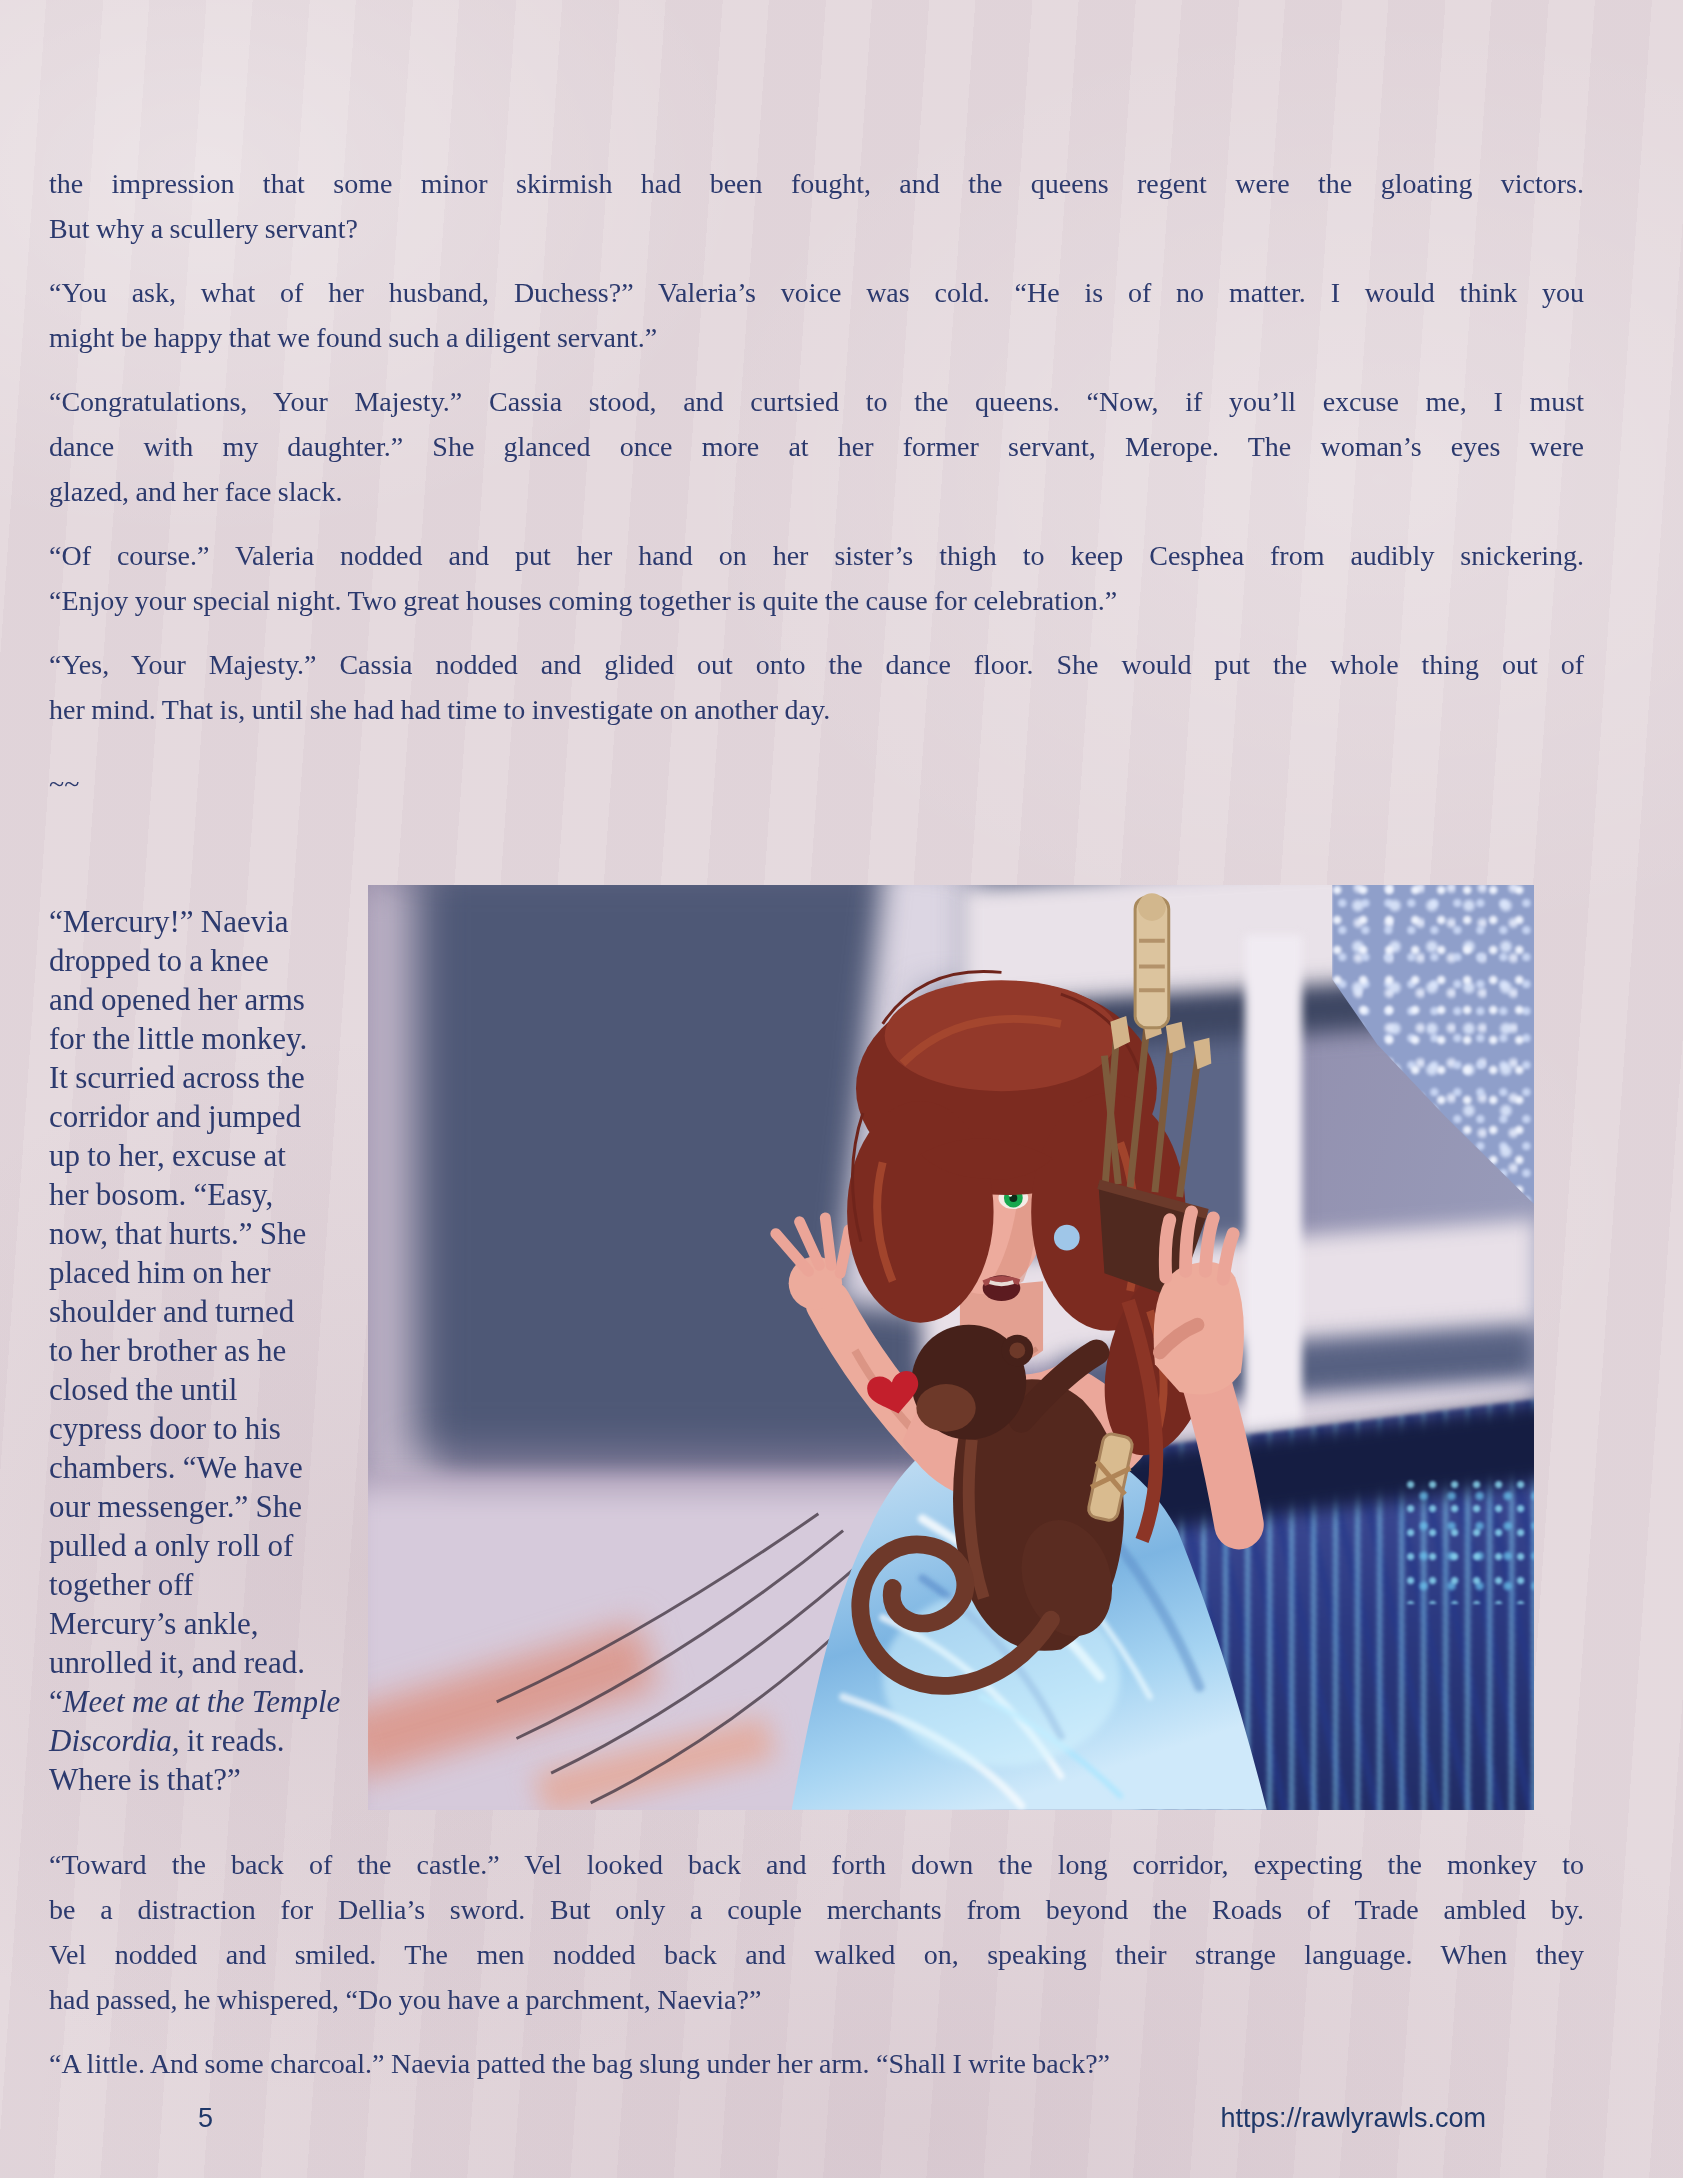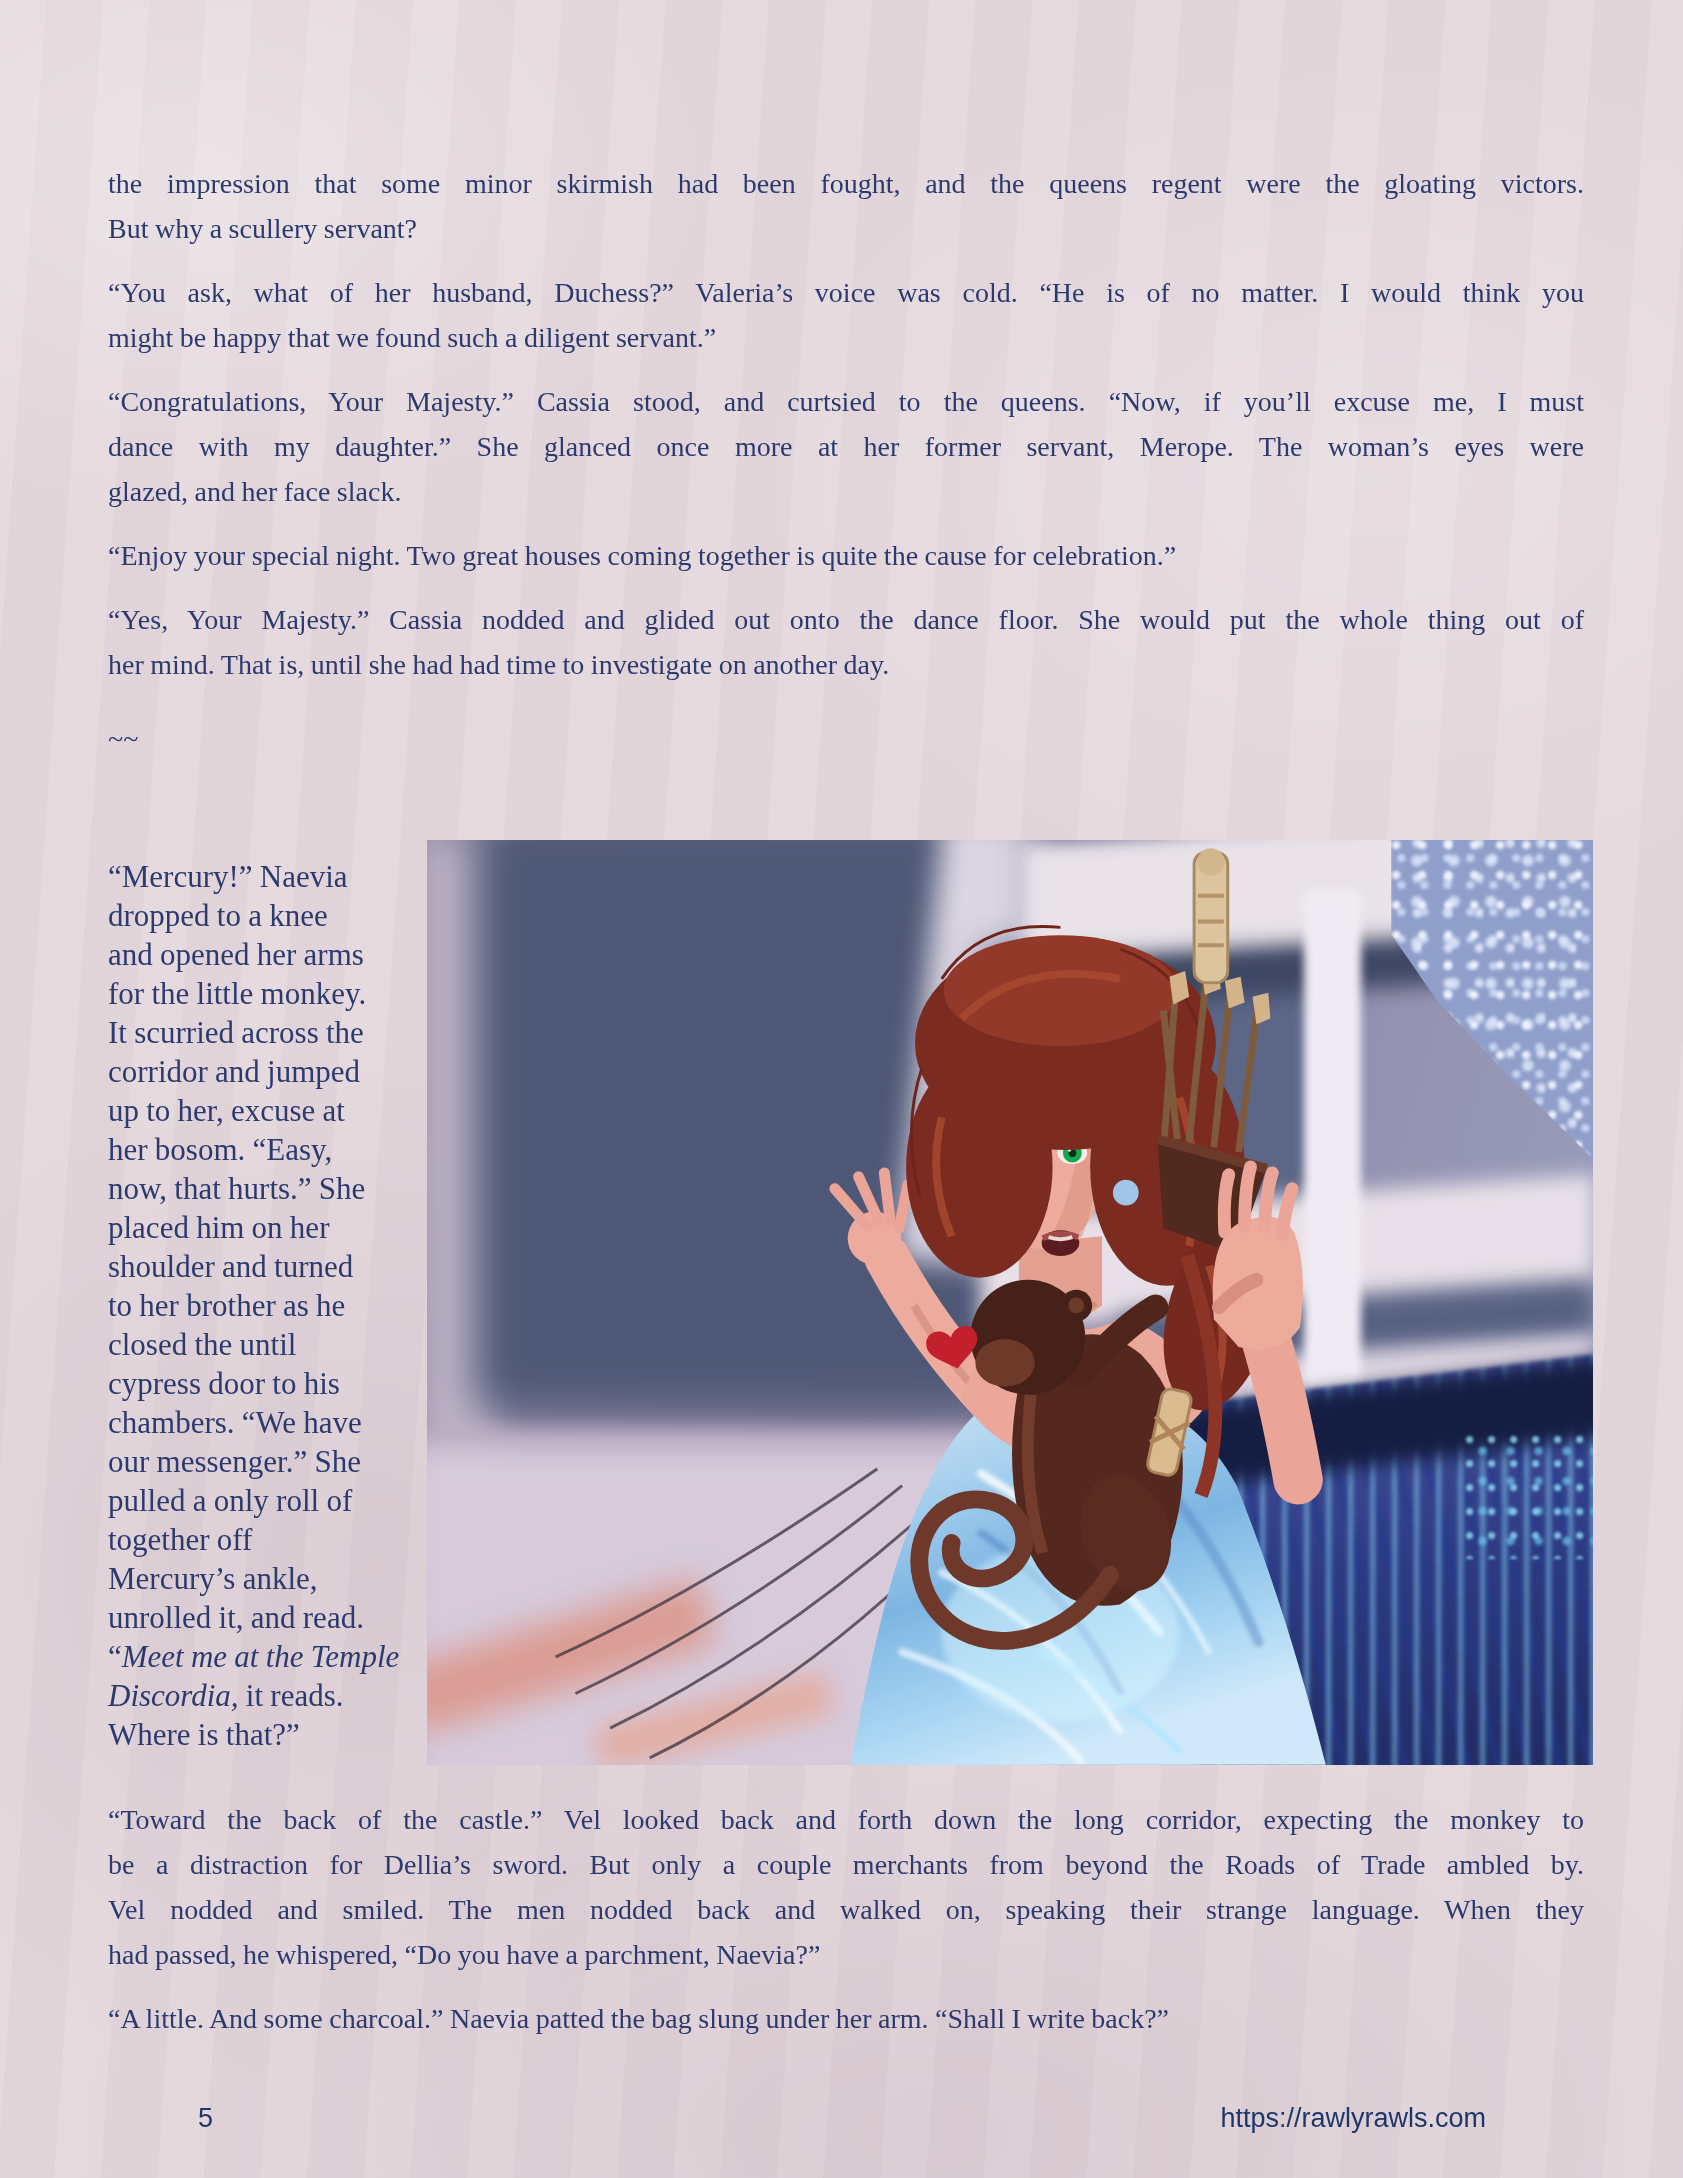--- a/index.html
+++ b/index.html
@@ -11,21 +11,21 @@
     color:#2c3a6e;
     background:
       radial-gradient(891px 594px at 12% 8%, rgba(255,255,255,.28), transparent 62%),
       radial-gradient(1188px 792px at 82% 22%, rgba(255,255,255,.20), transparent 60%),
       radial-gradient(990px 891px at 22% 72%, rgba(158,128,148,.13), transparent 60%),
       radial-gradient(1386px 693px at 55% 98%, rgba(170,140,158,.16), transparent 65%),
       radial-gradient(792px 495px at 70% 55%, rgba(255,255,255,.14), transparent 60%),
       repeating-linear-gradient(94deg, rgba(255,255,255,.045) 0 46px, rgba(122,92,112,.035) 46px 103px),
       #e4d8dd;
   }
-  .content{padding:161px 99px 0 108px;}
+  .content{padding:161px 99px 0 49px;}
   .para{margin:0 0 19px 0;font-size:28px;line-height:45px;word-spacing:-0.5px;}
   .line{white-space:nowrap;}
   .line.just{text-align:justify;text-align-last:justify;}
   .tilde{margin-top:29px;font-size:28px;line-height:45px;}
   .media-row{display:flex;margin-top:79px;align-items:flex-start;}
   .side-col{width:319px;box-sizing:border-box;padding:17px 22px 0 0;flex:none;}
   .side-col .sline{font-size:31px;line-height:39px;word-spacing:-0.5px;}
   .side-col .sline i{font-style:italic;}
   .illustration{position:relative;width:1166px;height:925px;flex:none;overflow:hidden;background:#8d84a2;}
   .il{position:absolute;}
@@ -91,20 +91,21 @@
         <div class="para">
           <div class="line just">“You ask, what of her husband, Duchess?” Valeria’s voice was cold. “He is of no matter. I would think you</div>
           <div class="line">might be happy that we found such a diligent servant.”</div>
         </div>
         <div class="para">
           <div class="line just">“Congratulations, Your Majesty.” Cassia stood, and curtsied to the queens. “Now, if you’ll excuse me, I must</div>
           <div class="line just">dance with my daughter.” She glanced once more at her former servant, Merope. The woman’s eyes were</div>
           <div class="line">glazed, and her face slack.</div>
         </div>
         <div class="para">
+          <div class="line just">“Of course.” Valeria nodded and put her hand on her sister’s thigh to keep Cesphea from audibly snickering.</div>
           <div class="line">“Enjoy your special night. Two great houses coming together is quite the cause for celebration.”</div>
         </div>
         <div class="para">
           <div class="line just">“Yes, Your Majesty.” Cassia nodded and glided out onto the dance floor. She would put the whole thing out of</div>
           <div class="line">her mind. That is, until she had had time to investigate on another day.</div>
         </div>
       </div>
 
     <div class="tilde">~~</div>
 

